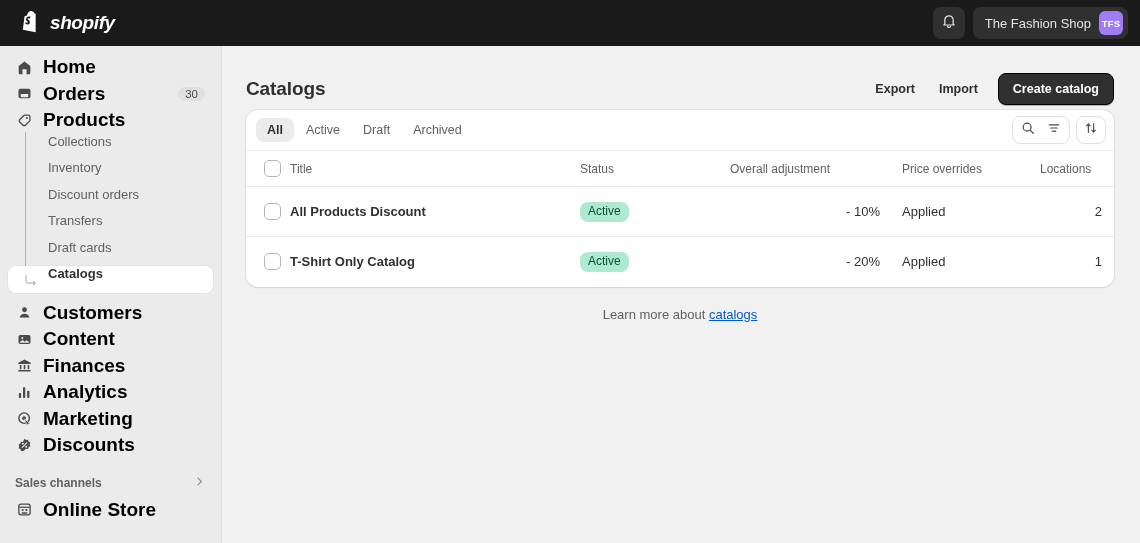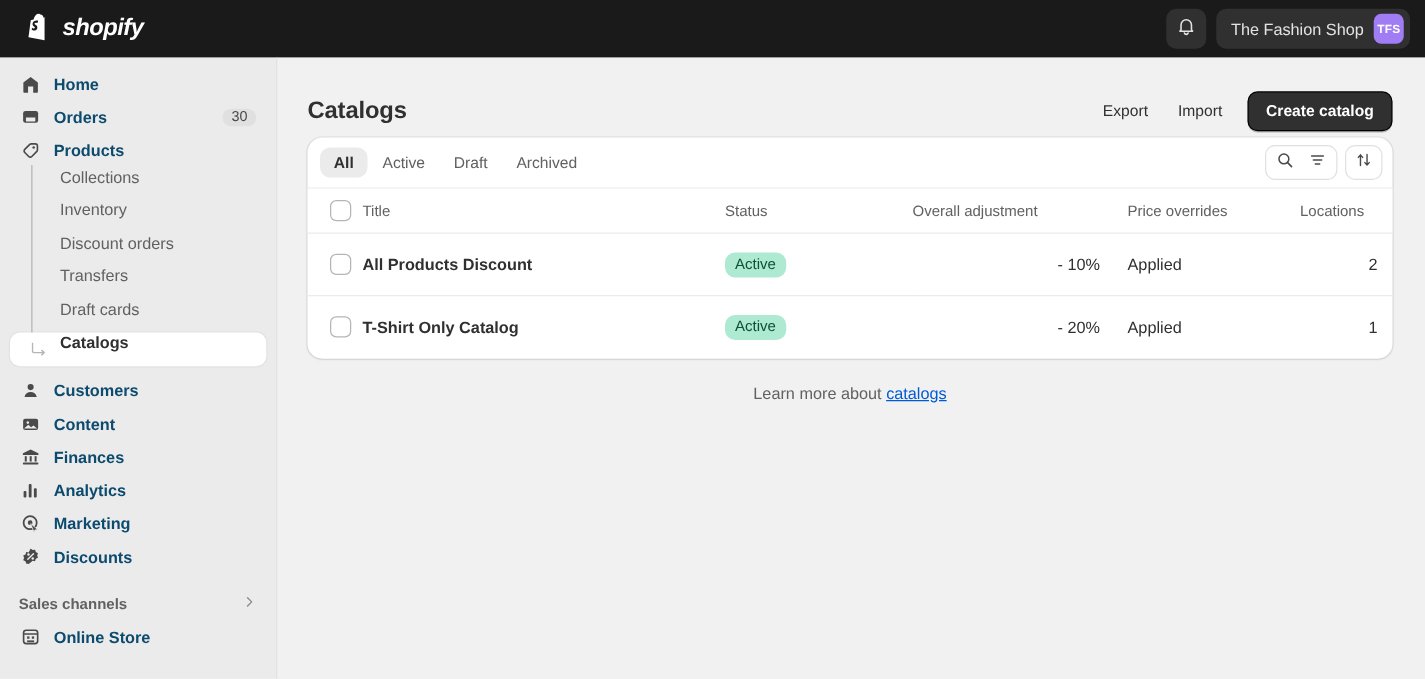--- a/index.html
+++ b/index.html
@@ -93,21 +93,21 @@
     height: 26.5px;
     display: flex; align-items: center;
     gap: 9px;
     padding: 0 8px 0 7px;
     border-radius: 8px;
     cursor: pointer;
     position: relative;
   }
   .nav-item .ico { width: 19px; flex: 0 0 19px; display: flex; align-items:center; justify-content:center;}
   .nav-label {
-    font-size: 13px; color: #0c4a6e; font-weight: bold;
+    font-size: 19px; color: #000000; font-weight: bold;
     white-space: nowrap;
   }
   .nav-badge {
     margin-left: auto;
     background: #e0e0e0;
     color: #4a4a4a;
     font-size: 11.5px;
     border-radius: 7px;
     padding: 1px 7px;
   }
@@ -155,21 +155,21 @@
     display: flex; align-items: center;
     padding: 22px 26px 0 24px;
     height: 64px;
   }
   .page-title {
     font-size: 19px; font-weight: bold; color: #303030;
     letter-spacing: -0.1px;
   }
   .page-actions { margin-left: auto; display: flex; align-items: center; gap: 4px; }
   .plain-btn {
-    font-size: 12.5px; color: #303030; font-weight: normal;
+    font-size: 12.5px; color: #303030; font-weight: bold;
     padding: 7px 10px; border-radius: 8px; cursor: pointer;
     background: transparent; border: none;
     font-family: inherit;
   }
   .primary-btn {
     font-size: 12.5px; color: #ffffff; font-weight: bold;
     background: #303030;
     border: 1px solid #000;
     border-radius: 8px;
     padding: 8px 14px;

